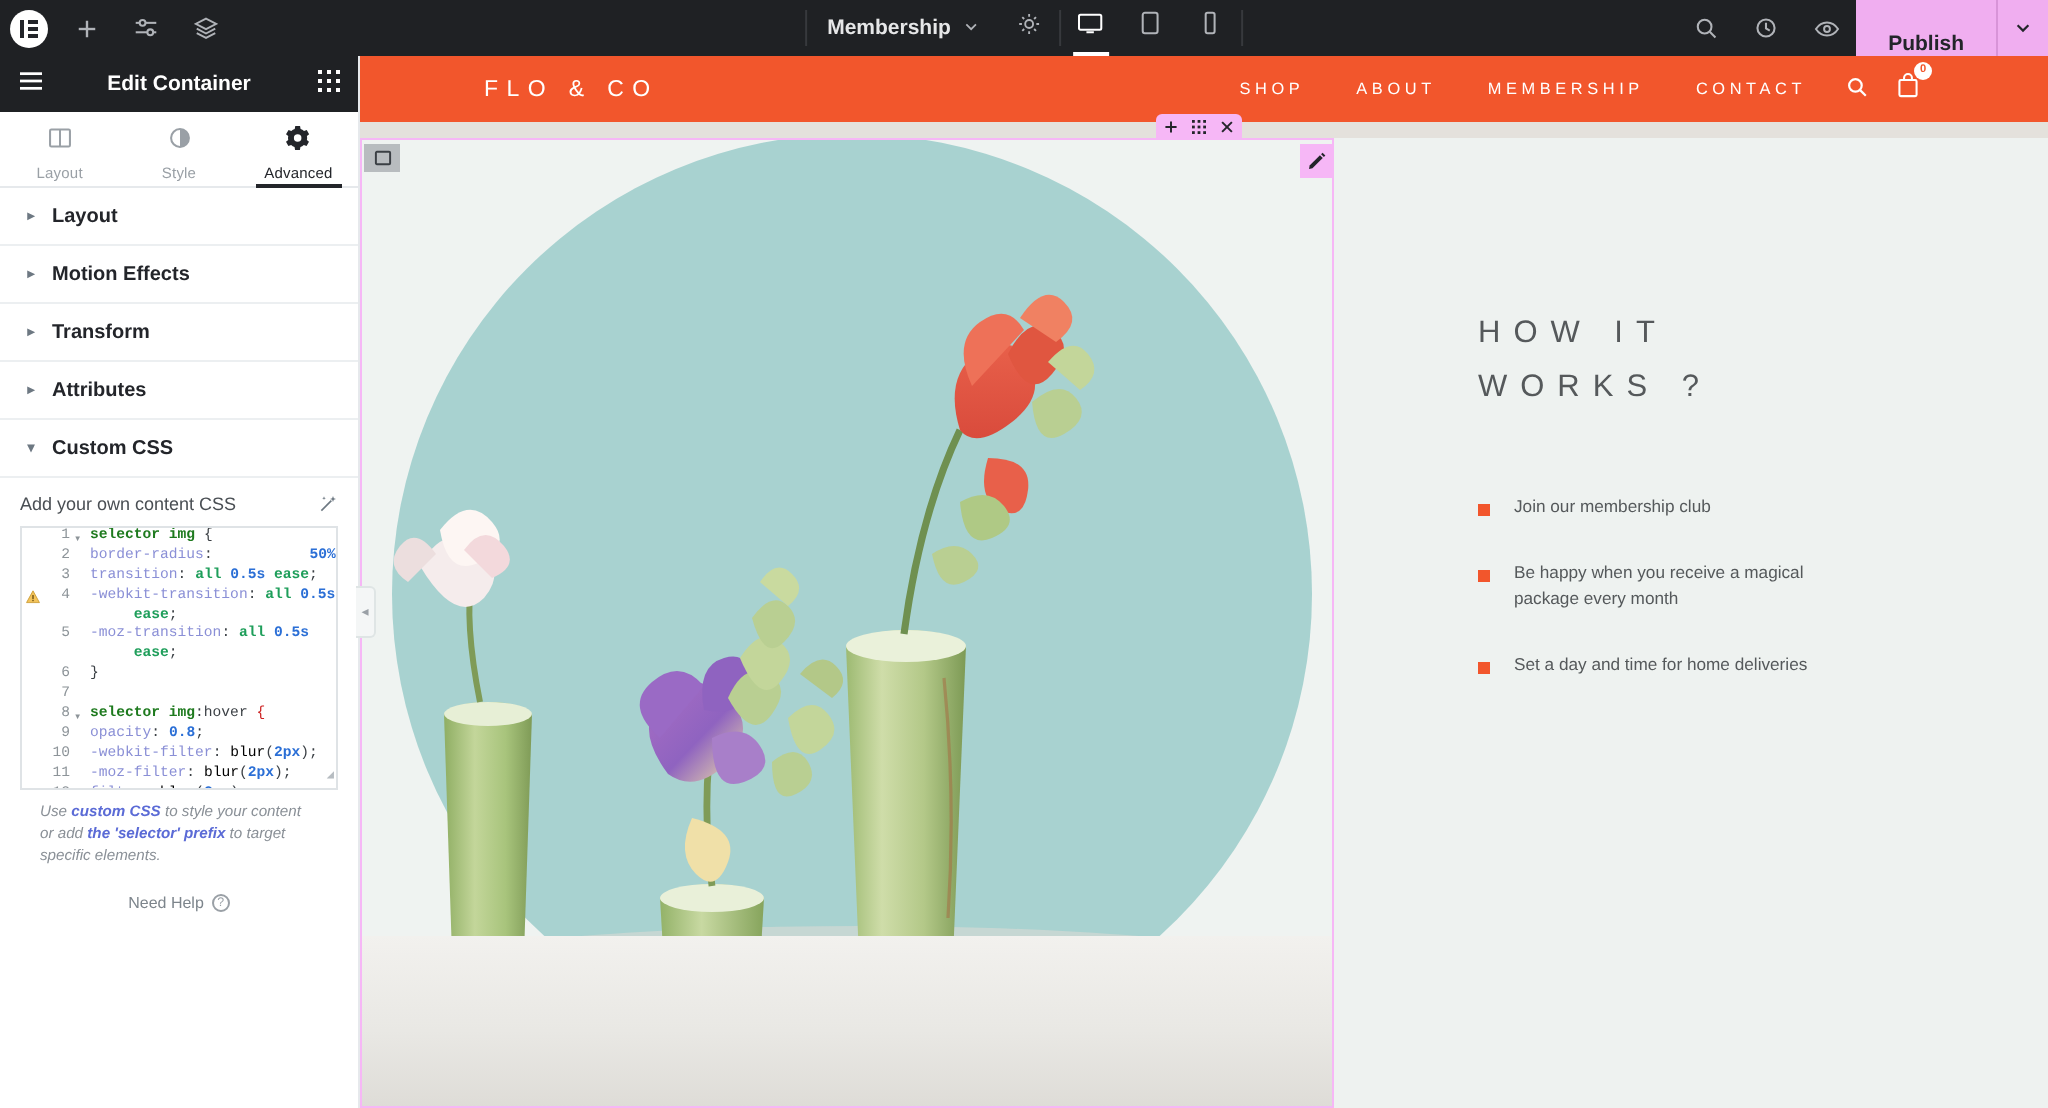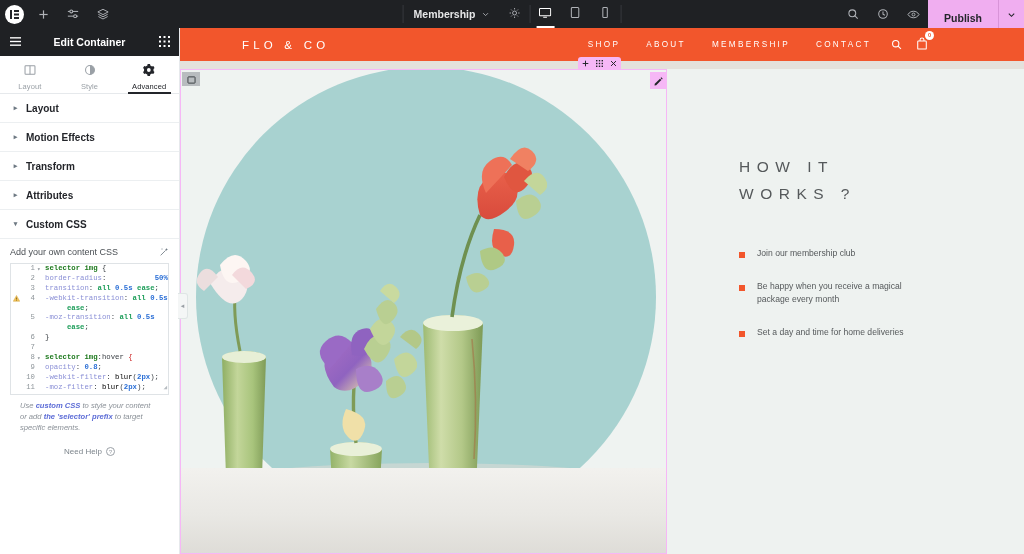--- a/index.html
+++ b/index.html
@@ -60,24 +60,24 @@
   .tb-dev.active { color: #ffffff; }
   .tb-dev.active::after {
     content: ''; position: absolute; bottom: 0; left: 6px; right: 6px;
     height: 2px; background: #ffffff;
   }
   .tb-right {
     position: absolute; right: 0; top: 0;
     display: flex; align-items: center; height: 28px;
   }
   .publish-btn {
-    height: 28px; padding: 12px 16px;
+    height: 28px; padding: 0 16px;
     background: #f0aef0; color: #23252a;
     font-size: 10.5px; font-weight: bold;
-    display: flex; align-items: flex-start; justify-content: center;
+    display: flex; align-items: flex-end; justify-content: center;
   }
   .publish-caret {
     height: 28px; width: 26px;
     background: #f0aef0; color: #23252a;
     display: flex; align-items: center; justify-content: center;
     border-left: 1px solid #d894d8;
   }
 
   
   .panel {
@@ -199,21 +199,21 @@
     height: 33px; background: #f2562c;
     display: flex; align-items: center;
     padding: 0 0 0 0; position: relative; text-align: right;
   }
   .brand {
     color: #ffffff; font-size: 11.5px; letter-spacing: 4.2px;
     margin-left: 62px; font-weight: normal;
   }
   .site-nav {
     margin-left: auto; display: flex; align-items: center;
-    gap: 0; padding-right: 89px;
+    gap: 0; padding-right: 57px;
   }
   .nav-link {
     color: #ffffff; font-size: 8.2px; letter-spacing: 2.3px;
     padding: 0 13px;
   }
   .nav-icon {
     color: #ffffff; padding: 0 7px;
     display: flex; align-items: center; position: relative;
   }
   .cart-badge {

